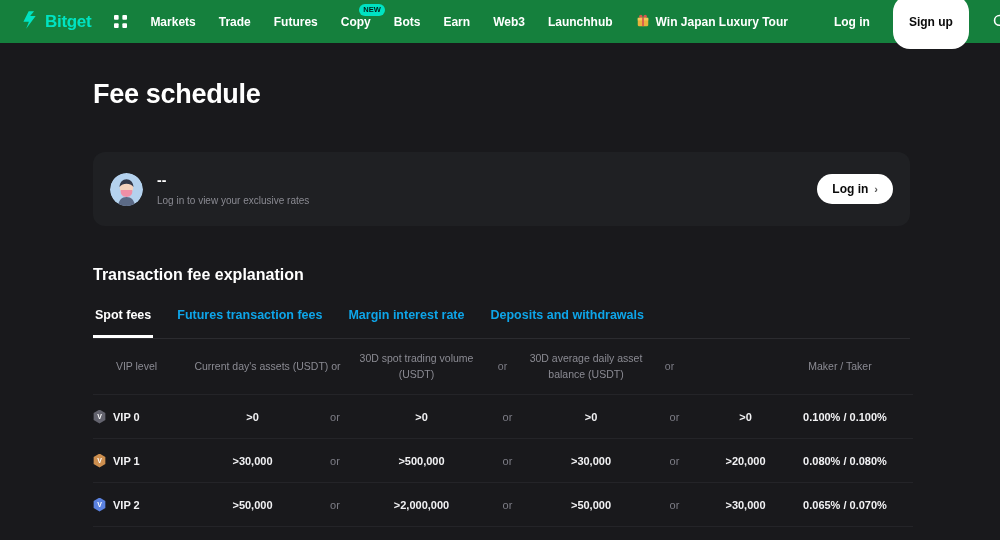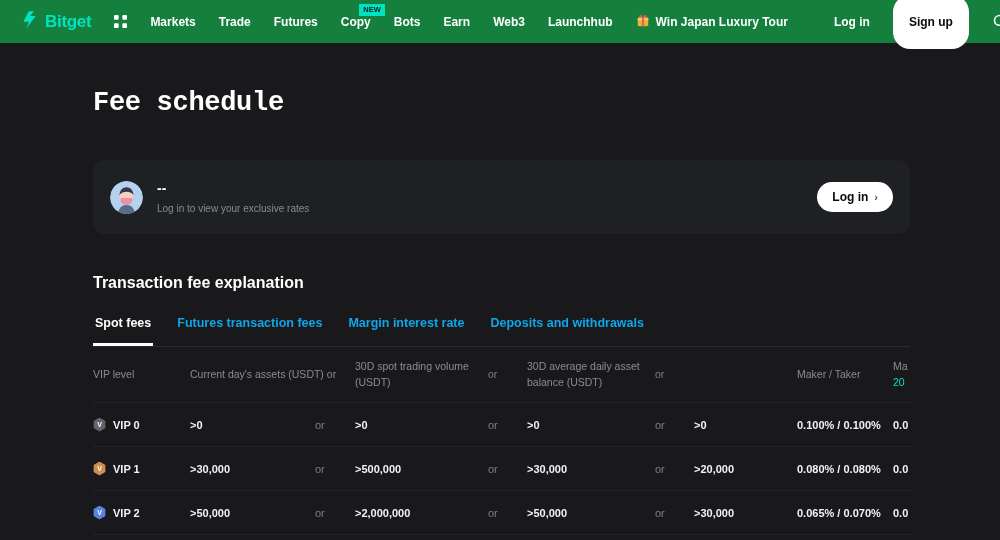--- a/index.html
+++ b/index.html
@@ -6,50 +6,50 @@
   html,body { width:1000px; height:540px; overflow:hidden; background:#19191c;
     font-family:"Liberation Sans", sans-serif; color:#fff; }
 
   
   .nav { height:43px; background:#15803d; display:flex; align-items:center; padding:0 20px; gap:23px; }
   .logo { display:flex; align-items:center; gap:5px; cursor:pointer; }
   .logo-word { color:#00e3c2; font-size:17px; font-weight:800; letter-spacing:-0.3px; }
   .icon-btn { display:flex; align-items:center; justify-content:center; cursor:pointer; }
   .nav-item { color:#fff; font-size:12px; font-weight:600; text-decoration:none; cursor:pointer; white-space:nowrap; position:relative; }
   .new-badge { position:absolute; top:-11px; right:-14px; background:#00e3c2; color:#00231c;
-    font-size:7.5px; font-weight:700; padding:1.5px 4px; border-radius:0; }
+    font-size:7.5px; font-weight:700; padding:1.5px 4px; border-radius:6px; }
   .nav-promo { display:flex; align-items:center; gap:6px; font-size:12px; font-weight:700; cursor:pointer; white-space:nowrap; }
   .nav-spacer { flex:1; }
   .nav-login { color:#fff; font-size:12px; font-weight:600; cursor:pointer; white-space:nowrap; }
   .nav-signup { background:#fff; color:#0a0a0a; font-size:12px; font-weight:700; padding:20px 16px;
     border-radius:17px; border:none; cursor:pointer; white-space:nowrap; }
 
   
   .content { padding:0 0 0 93px; }
-  .page-title { font-size:27px; font-weight:700; margin-top:45px; letter-spacing:-0.3px;font-family:Liberation Mono, monospace; }
+  .page-title { font-size:27px; font-weight:700; margin-top:36px; letter-spacing:-0.3px; }
 
   .user-card { width:817px; height:74px; margin-top:42px; background:#1f2023; border-radius:12px;
     display:flex; align-items:center; padding:0 17px; }
   .avatar { width:33px; height:33px; border-radius:50%; overflow:hidden; flex:none; }
   .uc-info { margin-left:14px; }
   .uc-name { font-size:14px; font-weight:700; }
   .uc-note { font-size:10px; color:#8a8a92; margin-top:7px; }
   .uc-login { margin-left:auto; background:#fff; color:#0a0a0a; border:none; border-radius:17px;
     padding:8px 15px; font-size:12px; font-weight:600; cursor:pointer; display:flex; align-items:center; gap:6px; }
   .uc-login .chev { font-size:11px; color:#555; }
 
   .section-title { font-size:16px; font-weight:700; margin-top:40px; }
 
   .tabs { display:flex; gap:22px; margin-top:24px; width:817px; border-bottom:1px solid #2b2b2f; }
   .tab { font-size:12.5px; font-weight:600; color:#0ea5e9; padding:0 2px 13px; cursor:pointer;
     border-bottom:3px solid transparent; white-space:nowrap; }
   .tab.active { color:#fff; border-bottom-color:#fff; }
 
   
-  .tbl-wrap { width:820px; overflow:hidden; }
+  .tbl-wrap { width:820px; overflow:hidden;text-align:center; }
   .trow { display:grid; grid-template-columns:97px 125px 40px 133px 39px 128px 39px 103px 96px 130px;
     align-items:center; border-bottom:1px solid #242428; }
   .thead { min-height:56px; border-bottom:1px solid #242428; }
   .brow { height:44px; }
   .th { font-size:10.5px; color:#8b8b93; line-height:1.45; padding-right:10px; }
   .th.nowrap { white-space:nowrap; overflow:visible; }
   .td { font-size:11px; font-weight:700; color:#f2f2f4; white-space:nowrap; }
   .td.or, .th.or { font-weight:400; color:#7d7d86; }
   .accent-text { color:#00e3c2; }
   .vip-cell { display:flex; align-items:center; gap:7px; }

